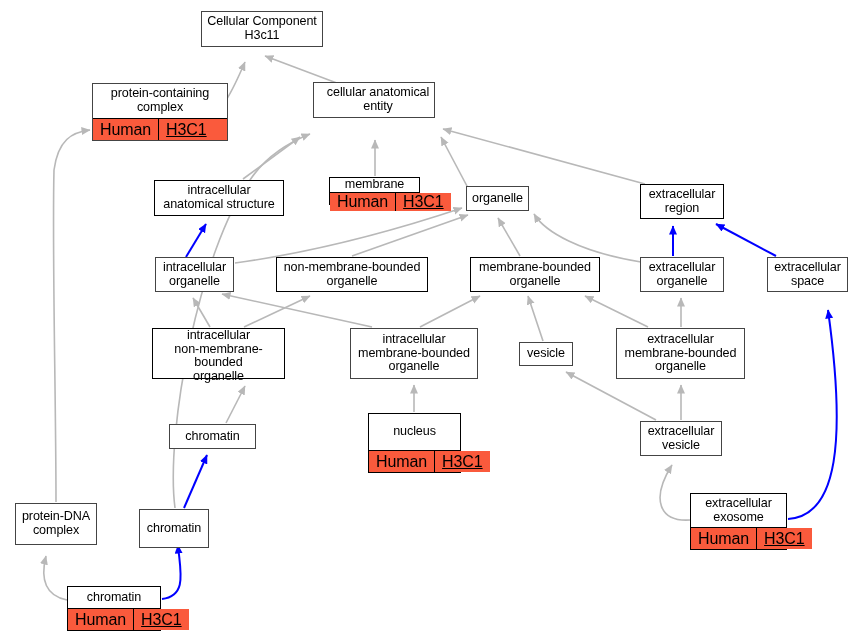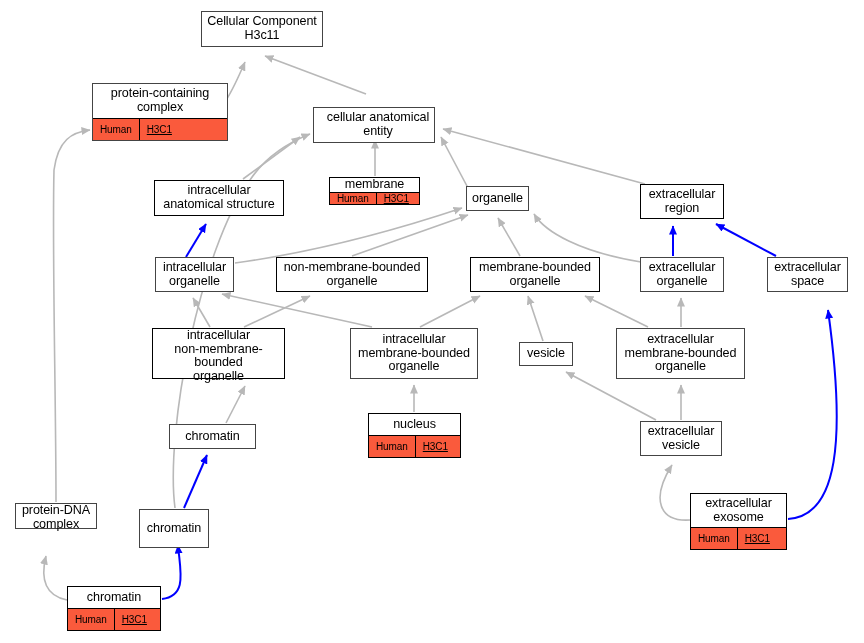--- a/index.html
+++ b/index.html
@@ -55,21 +55,21 @@
     flex-direction: row;
     border-top: 1px solid #000000;
     height: 21px;
     background: #fa5a3c;
   }
   .genebar .cell {
     flex: 1 1 0;
     display: flex;
     align-items: center;
     justify-content: center;
-    font-size: 10px;
+    font-size: 16px;
     color: #000000;
     background: #fa5a3c;
     letter-spacing: -0.1px;
   }
   .genebar .cell.second {
     border-left: 1px solid #000000;
     flex: 0 0 auto;
     padding: 0 7px;
     text-decoration: underline;
   }
@@ -137,21 +137,21 @@
 H3c11</div>
     </div>
     <div class="node gene" style="left: 92px; top: 83px; width: 136px; height: 58px; border-color: rgb(68, 68, 68); border-width: 1.6px;">
       <div class="title">protein-containing
 complex</div>
       <div class="genebar" style="background: rgb(250, 90, 60);">
         <div class="cell first" style="background: rgb(250, 90, 60);">Human</div>
         <div class="cell second" style="background: rgb(250, 90, 60);">H3C1</div>
       </div>
     </div>
-    <div class="node" style="left: 313px; top: 107px; width: 122px; height: 36px; border-color: rgb(68, 68, 68); border-width: 1.6px; padding-left: 8px;">
+    <div class="node" style="left: 313px; top: 82px; width: 122px; height: 36px; border-color: rgb(68, 68, 68); border-width: 1.6px; padding-left: 8px;">
       <div class="title">cellular anatomical
 entity</div>
     </div>
     <div class="node" style="left: 154px; top: 180px; width: 130px; height: 36px; border-color: rgb(0, 0, 0); border-width: 1px;">
       <div class="title">intracellular
 anatomical structure</div>
     </div>
     <div class="node gene" style="left: 329px; top: 177px; width: 91px; height: 28px; border-color: rgb(0, 0, 0); border-width: 1px;">
       <div class="title">membrane</div>
       <div class="genebar" style="background: rgb(250, 90, 60);">
@@ -197,35 +197,35 @@
 organelle</div>
     </div>
     <div class="node" style="left: 519px; top: 342px; width: 54px; height: 24px; border-color: rgb(68, 68, 68); border-width: 1.6px;">
       <div class="title">vesicle</div>
     </div>
     <div class="node" style="left: 616px; top: 328px; width: 129px; height: 51px; border-color: rgb(68, 68, 68); border-width: 1.6px;">
       <div class="title">extracellular
 membrane-bounded
 organelle</div>
     </div>
-    <div class="node gene" style="left: 368px; top: 413px; width: 93px; height: 45px; border-color: rgb(0, 0, 0); border-width: 1px; justify-content: center;">
+    <div class="node gene" style="left: 368px; top: 413px; width: 93px; height: 60px; border-color: rgb(0, 0, 0); border-width: 1px; justify-content: center;">
       <div class="title">nucleus</div>
       <div class="genebar" style="background: rgb(250, 90, 60);">
         <div class="cell first" style="background: rgb(250, 90, 60);">Human</div>
         <div class="cell second" style="background: rgb(250, 90, 60);">H3C1</div>
       </div>
     </div>
     <div class="node" style="left: 169px; top: 424px; width: 87px; height: 25px; border-color: rgb(68, 68, 68); border-width: 1.6px;">
       <div class="title">chromatin</div>
     </div>
     <div class="node" style="left: 640px; top: 421px; width: 82px; height: 35px; border-color: rgb(68, 68, 68); border-width: 1.6px;">
       <div class="title">extracellular
 vesicle</div>
     </div>
-    <div class="node" style="left: 15px; top: 503px; width: 82px; height: 26px; border-color: rgb(68, 68, 68); border-width: 1.6px;">
+    <div class="node" style="left: 15px; top: 503px; width: 82px; height: 42px; border-color: rgb(68, 68, 68); border-width: 1.6px;">
       <div class="title">protein-DNA
 complex</div>
     </div>
     <div class="node" style="left: 139px; top: 509px; width: 70px; height: 39px; border-color: rgb(68, 68, 68); border-width: 1.6px;">
       <div class="title">chromatin</div>
     </div>
     <div class="node gene" style="left: 690px; top: 493px; width: 97px; height: 57px; border-color: rgb(0, 0, 0); border-width: 1px;">
       <div class="title">extracellular
 exosome</div>
       <div class="genebar" style="background: rgb(250, 90, 60);">

